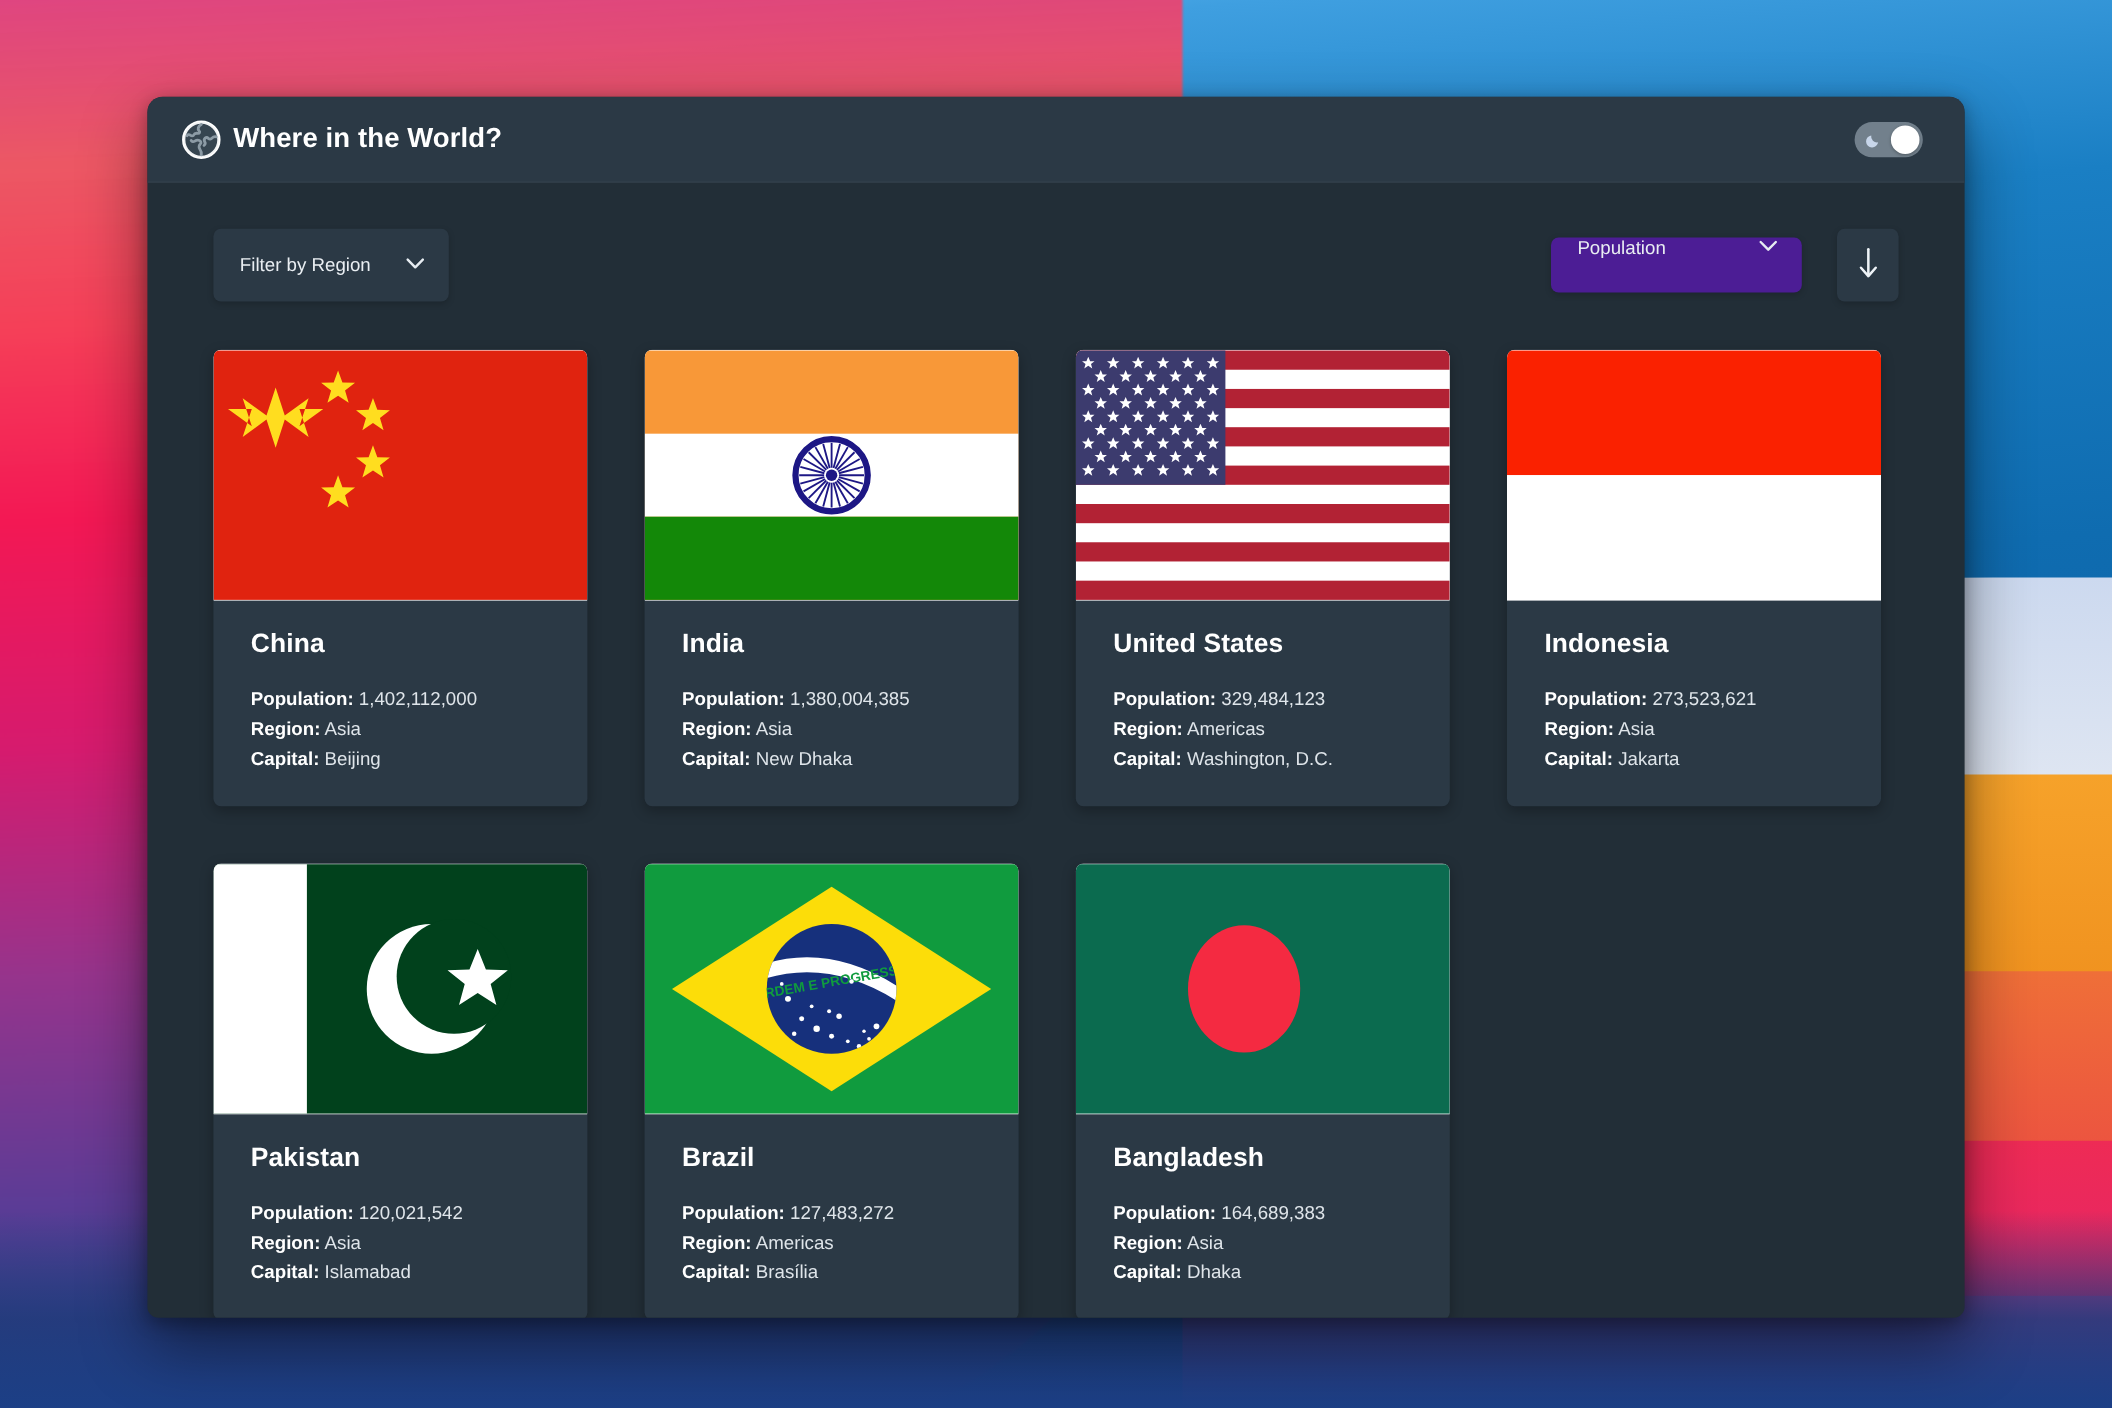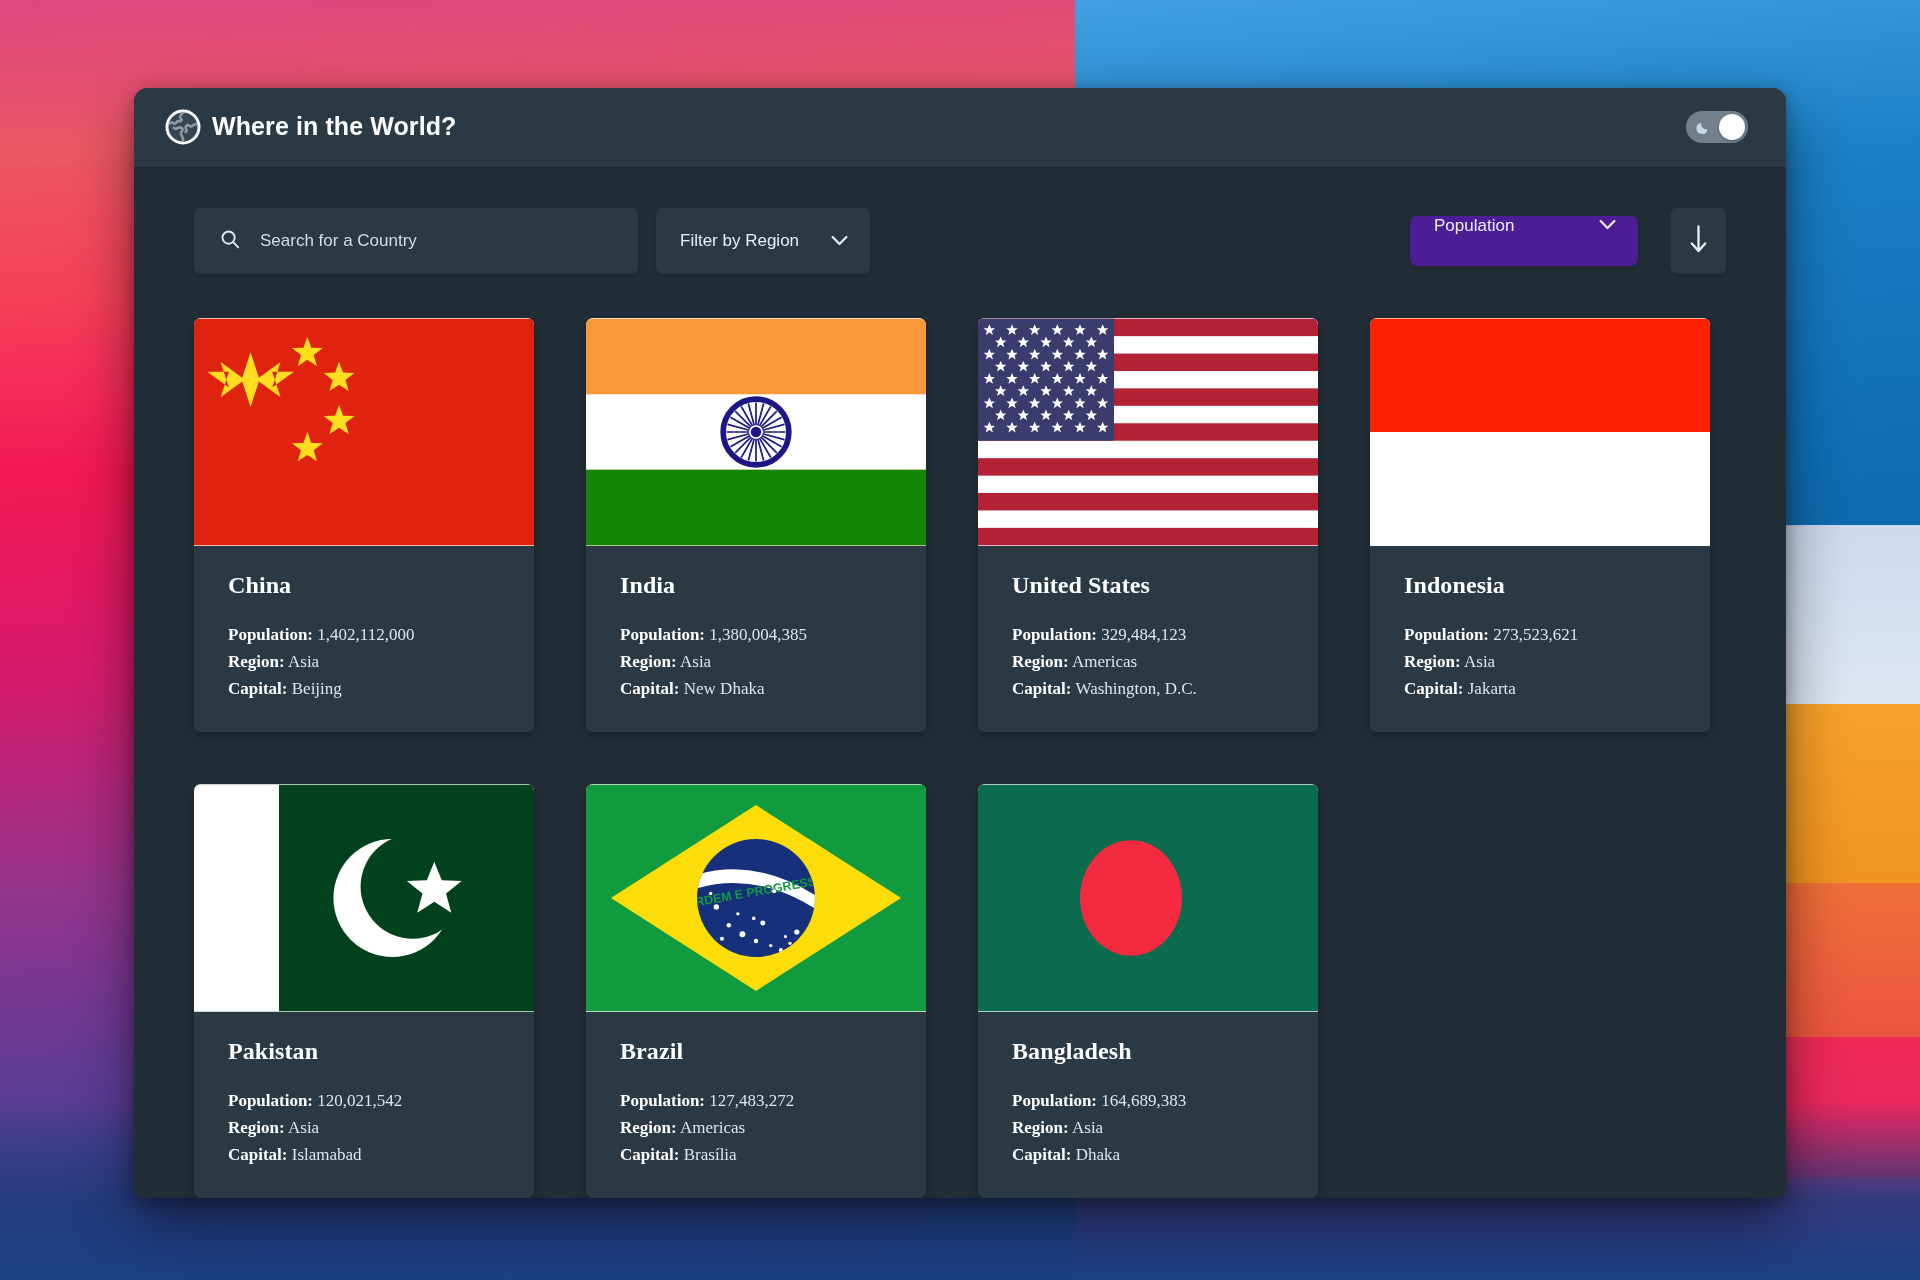--- a/index.html
+++ b/index.html
@@ -185,21 +185,21 @@
     border-radius: 7px;
     overflow: hidden;
     box-shadow: 0 4px 12px rgba(0,0,0,.28);
     cursor: pointer;
   }
   .flag {
     width: 340px; height: 228px;
     display: block;
     background: #ffffff;
   }
-  .card-body { padding: 26px 42px 30px 34px; font-family: Liberation Serif, serif; }
+  .card-body { padding: 26px 42px 30px 34px; }
   .country-name {
     color: #ffffff;
     font-size: 24px;
     font-weight: bold;
     margin-bottom: 22px;
     letter-spacing: .1px;
   }
   .fact {
     color: #ffffff;
     font-size: 17px;
@@ -248,29 +248,20 @@
         </svg>
       </span>
       <div class="toggle-knob"></div>
     </div>
   </div>
 
   <div class="content">
 
     <div class="controls">
 
-      <div class="search-box">
-        <span>
-          <svg class="search-icon" viewBox="0 0 20 20" aria-hidden="true">
-            <circle cx="8.6" cy="8.6" r="6.1" fill="none" stroke="#e2e8ed" stroke-width="1.9"></circle>
-            <line x1="13.2" y1="13.2" x2="18.2" y2="18.4" stroke="#e2e8ed" stroke-width="1.9" stroke-linecap="round"></line>
-          </svg>
-        </span>
-        <input class="search-input" type="text" placeholder="Search for a Country" style="">
-      </div>
 
       <div class="region-select">
         <span class="select-label">Filter by Region</span>
         <span>
           <svg class="chev" viewBox="0 0 17 11" aria-hidden="true">
             <polyline points="1.6,2 8.5,9 15.4,2" fill="none" stroke="#e6ecf1" stroke-width="2.2" stroke-linecap="round" stroke-linejoin="round"></polyline>
           </svg>
         </span>
       </div>
 

